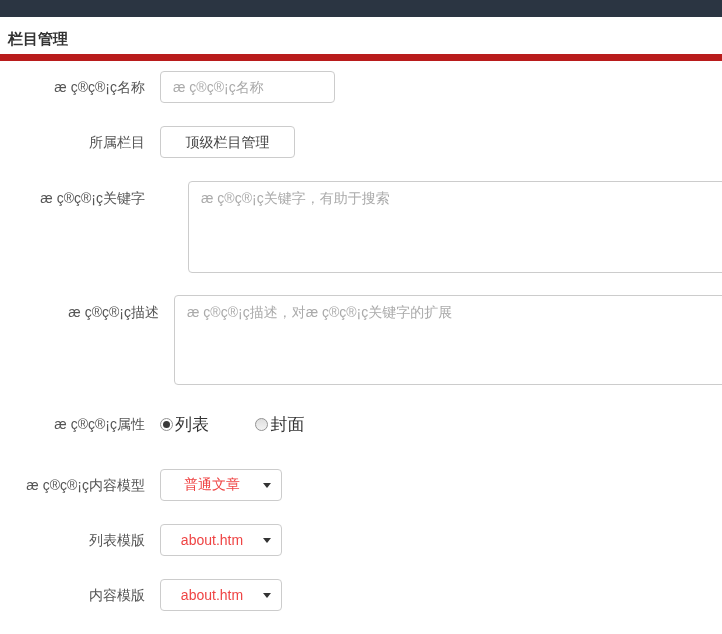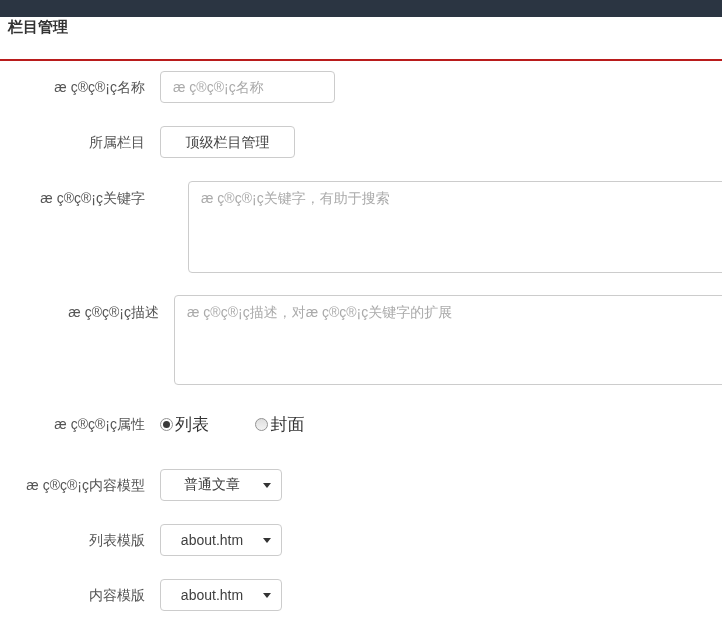--- a/index.html
+++ b/index.html
@@ -1,19 +1,19 @@
 <!DOCTYPE html>
 <html><head>
 <meta charset="utf-8">
 <style>
   * { margin:0; padding:0; box-sizing:border-box; }
   html,body { width:722px; height:634px; overflow:hidden; background:#fff;
     font-family:"Liberation Sans","DejaVu Sans",sans-serif; }
   .topbar { height:17px; width:100%; background:#2b3542; }
-  .page-header { height:44px; padding:1px 8px 0; border-bottom:2px solid #b91c1c; }
+  .page-header { height:44px; padding:13px 8px 0; border-bottom:7px solid #b91c1c; }
   .page-title { font-size:15px; font-weight:bold; color:#333; }
   .form { padding-top:10px; width:722px; }
   .form-row { display:flex; }
   .form-label { width:145px; min-width:145px; text-align:right; font-size:14px; color:#555; }
   .ctrl { margin-left:15px; }
   .mb23 { margin-bottom:23px; }
   .mb18 { margin-bottom:18px;gap:28px; }
   .mb27 { margin-bottom:27px;padding-left:14px; }
   .mb34 { margin-bottom:34px; }
   .row-h32 .form-label { line-height:32px; }
@@ -32,21 +32,21 @@
 
   .btn {
     display:inline-block; width:135px; height:32px; line-height:30px; text-align:center;
     background:#fff; border:1px solid #ccc; border-radius:4px; font-size:14px; color:#444;
     cursor:pointer;
   }
 
   .select {
     position:relative; width:122px; height:32px; background:#fff; border:1px solid #ccc;
     border-radius:4px; display:flex; align-items:center; justify-content:center;
-    padding-right:18px; font-size:14px; color:#404040; cursor:pointer;
+    padding-right:18px; font-size:14px; color:#ef4444; cursor:pointer;
   }
   .caret {
     position:absolute; right:10px; top:13px; width:0; height:0;
     border-left:4px solid transparent; border-right:4px solid transparent;
     border-top:5px solid #333;
   }
 
   .radio-group { display:inline-flex; align-items:center; height:16px; }
   .radio-group + .radio-group { margin-left:42px; }
   .radio {

